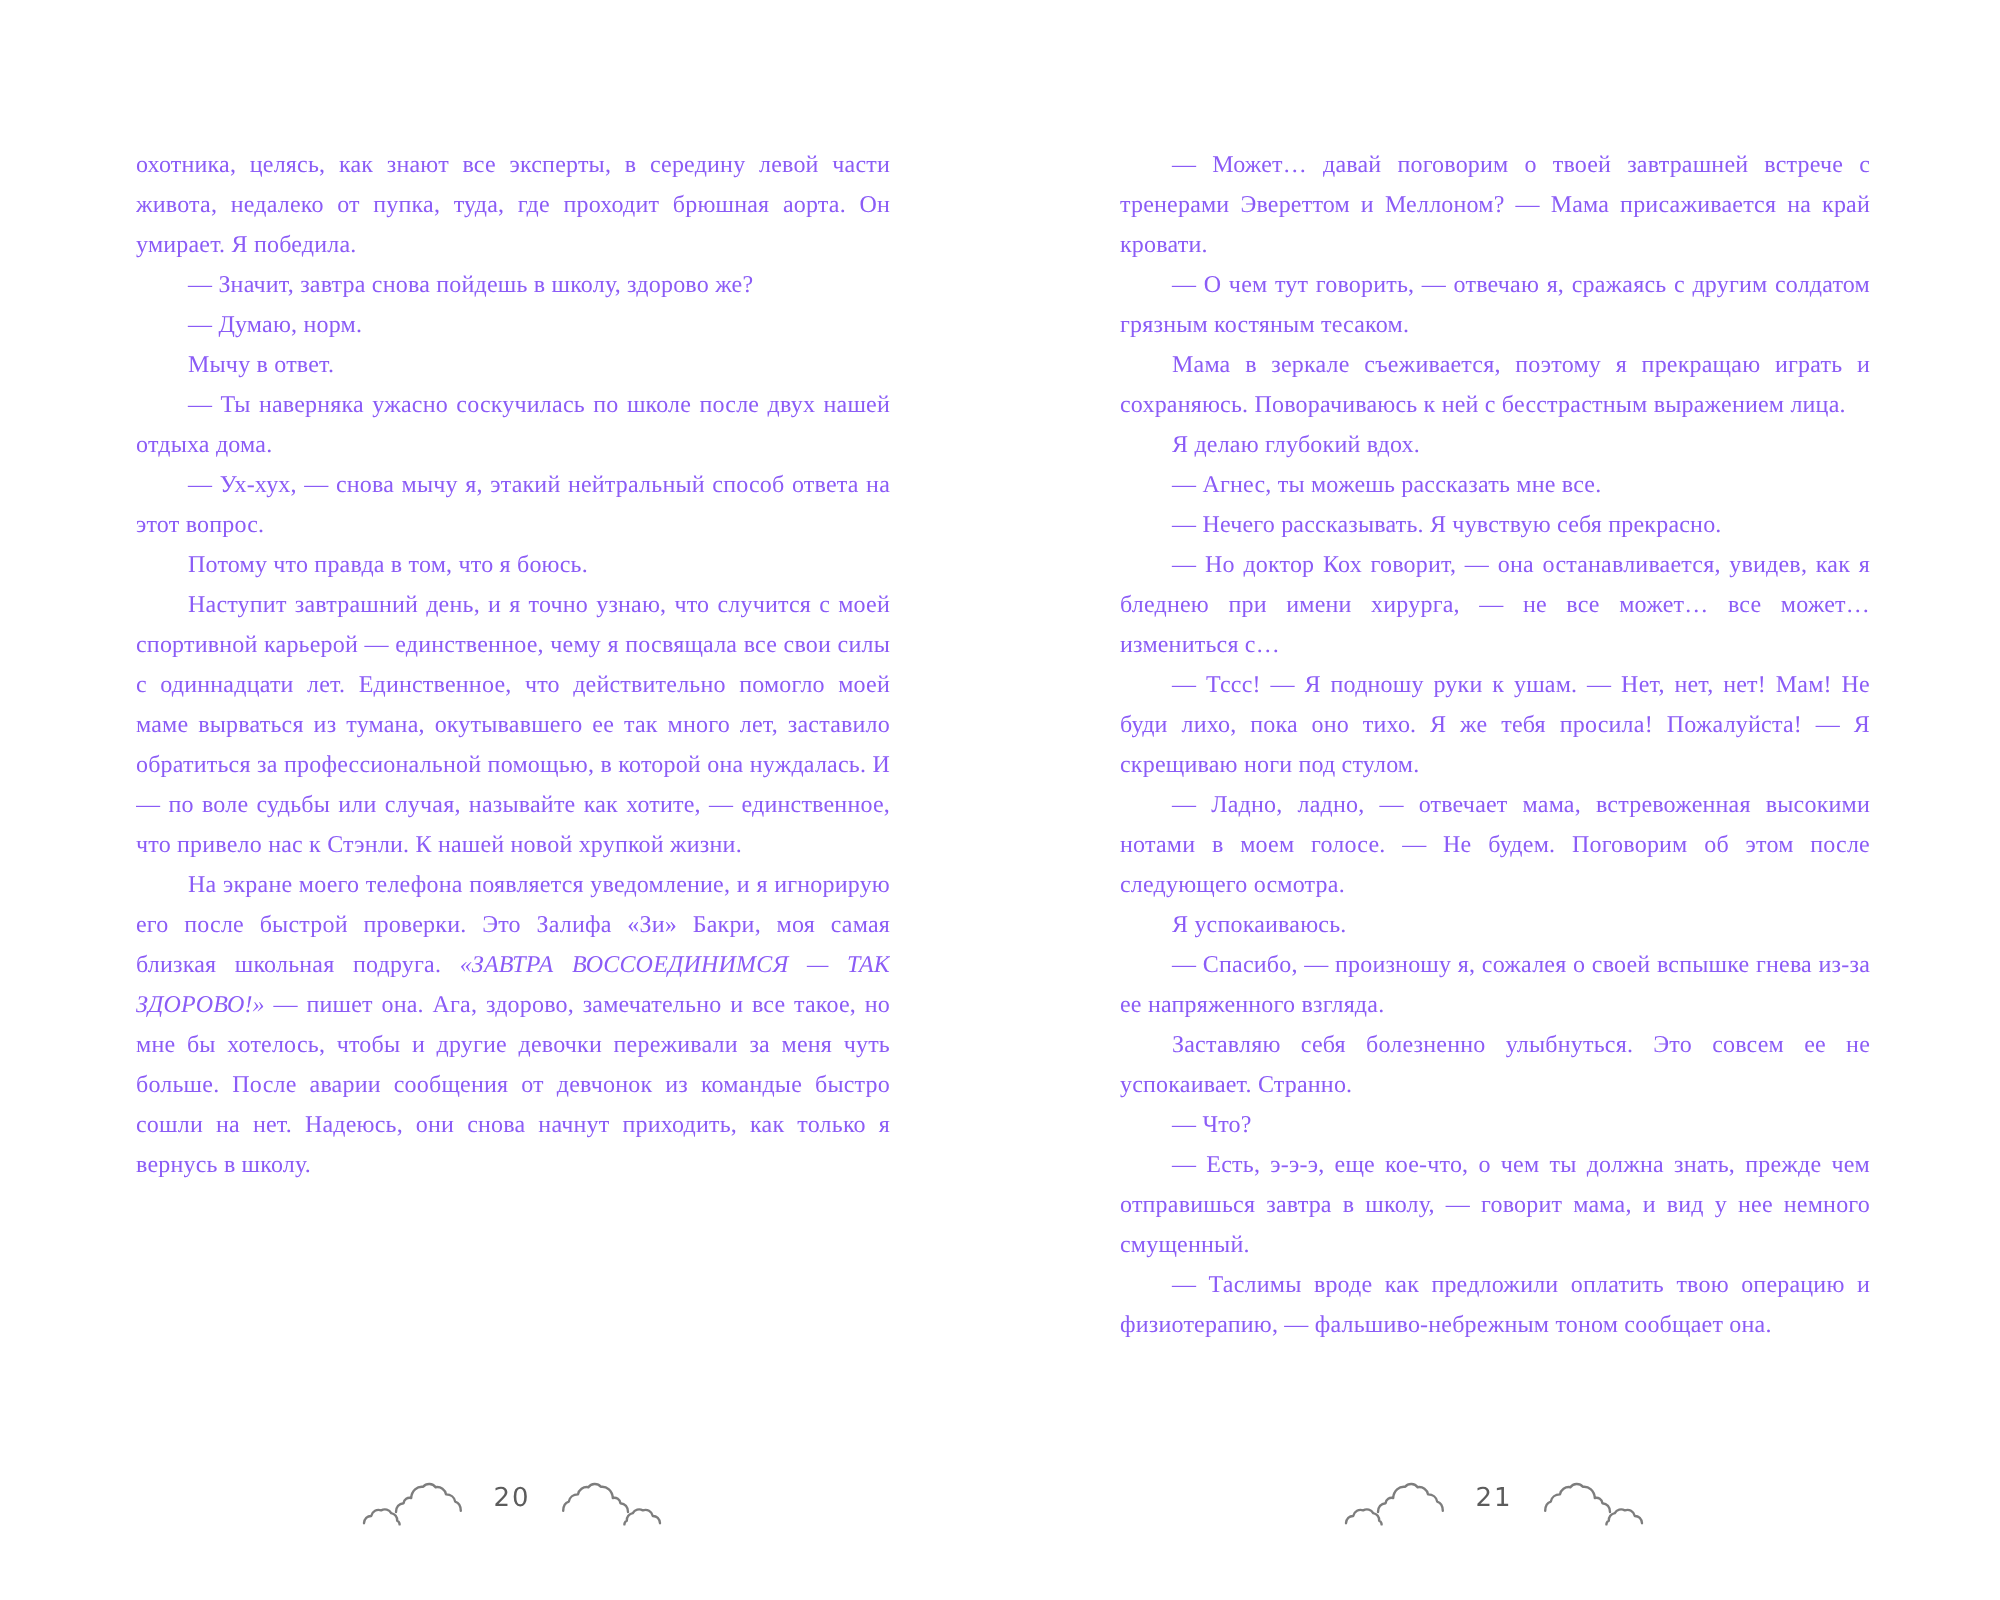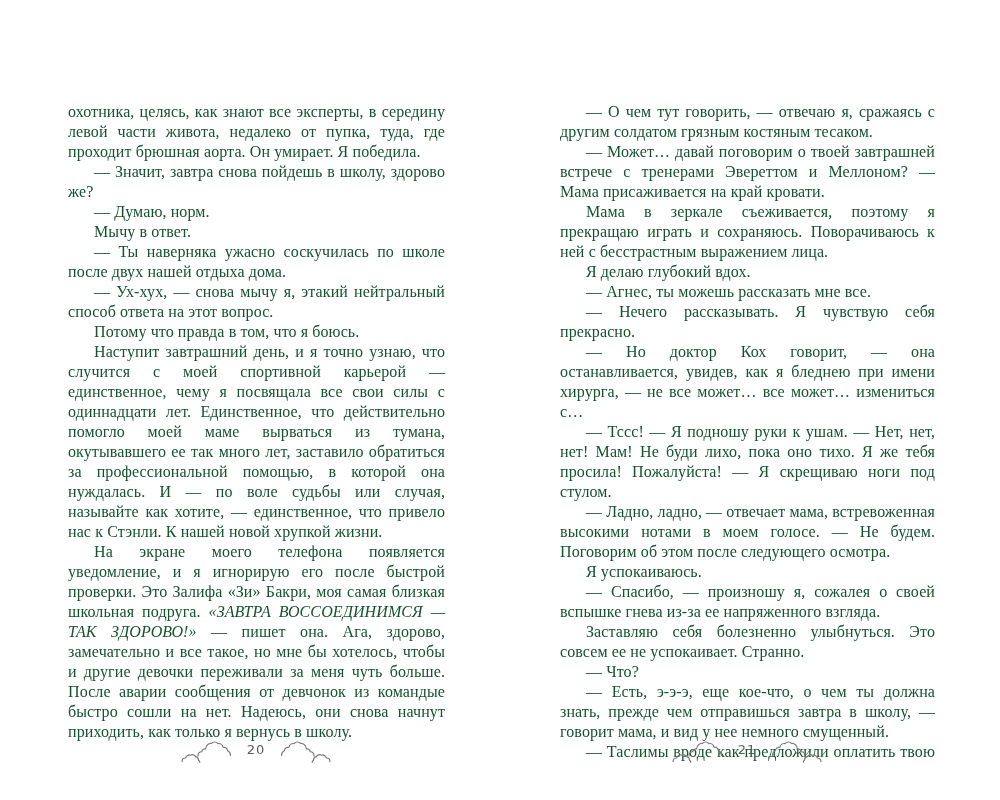--- a/index.html
+++ b/index.html
@@ -2,23 +2,22 @@
 <html lang="ru"><head>
 <meta charset="utf-8">
 <style>
   html,body{margin:0;padding:0;}
   body{
     width:1000px;height:800px;background:#ffffff;position:relative;
     overflow:hidden;font-family:"Liberation Serif","DejaVu Serif",serif;
   }
   .page-text{
     position:absolute;top:72px;height:662px;overflow:hidden;
-    text-align:justify;font-size:16px;line-height:20px;color:#14532d;
+    text-align:justify;font-size:12px;line-height:20px;color:#8b5cf6;
     letter-spacing:0.1px;
-    margin-top:30px;
   }
   #left-page-text{left:68px;width:377px;}
   #right-page-text{left:560px;width:375px;}
   p.para{margin:0;padding:0;}
   p.para.indent{text-indent:26px;}
   .italic{font-style:italic;}
   .page-footer{
     position:absolute;top:737px;width:150px;height:28px;
     display:flex;align-items:center;justify-content:space-between;text-align:right;
   }
@@ -42,22 +41,22 @@
     <p class="para indent"><span class="">— Думаю, норм.</span></p>
     <p class="para indent"><span class="">Мычу в ответ.</span></p>
     <p class="para indent"><span class="">— Ты наверняка ужасно соскучилась по школе после двух нашей отдыха дома.</span></p>
     <p class="para indent"><span class="">— Ух-хух, — снова мычу я, этакий нейтральный способ ответа на этот вопрос.</span></p>
     <p class="para indent"><span class="">Потому что правда в том, что я боюсь.</span></p>
     <p class="para indent"><span class="">Наступит завтрашний день, и я точно узнаю, что случится с моей спортивной карьерой — единственное, чему я посвящала все свои силы с одиннадцати лет. Единственное, что действительно помогло моей маме вырваться из тумана, окутывавшего ее так много лет, заставило обратиться за профессиональной помощью, в которой она нуждалась. И — по воле судьбы или случая, называйте как хотите, — единственное, что привело нас к Стэнли. К нашей новой хрупкой жизни.</span></p>
     <p class="para indent"><span class="">На экране моего телефона появляется уведомление, и я игнорирую его после быстрой проверки. Это Залифа «Зи» Бакри, моя самая близкая школьная подруга. </span><span class="italic">«ЗАВТРА ВОССОЕДИНИМСЯ — ТАК ЗДОРОВО!»</span><span class=""> — пишет она. Ага, здорово, замечательно и все такое, но мне бы хотелось, чтобы и другие девочки переживали за меня чуть больше. После аварии сообщения от девчонок из командые быстро сошли на нет. Надеюсь, они снова начнут приходить, как только я вернусь в школу.</span></p>
   </div>
 
 <div id="right-page-text" class="page-text">
+    <p class="para indent"><span class="">— Может… давай поговорим о твоей завтрашней встрече с тренерами Эвереттом и Меллоном? — Мама присаживается на край кровати.</span></p>
     <p class="para indent"><span class="">— О чем тут говорить, — отвечаю я, сражаясь с другим солдатом грязным костяным тесаком.</span></p>
-    <p class="para indent"><span class="">— Может… давай поговорим о твоей завтрашней встрече с тренерами Эвереттом и Меллоном? — Мама присаживается на край кровати.</span></p>
     <p class="para indent"><span class="">Мама в зеркале съеживается, поэтому я прекращаю играть и сохраняюсь. Поворачиваюсь к ней с бесстрастным выражением лица.</span></p>
     <p class="para indent"><span class="">Я делаю глубокий вдох.</span></p>
     <p class="para indent"><span class="">— Агнес, ты можешь рассказать мне все.</span></p>
     <p class="para indent"><span class="">— Нечего рассказывать. Я чувствую себя прекрасно.</span></p>
     <p class="para indent"><span class="">— Но доктор Кох говорит, — она останавливается, увидев, как я бледнею при имени хирурга, — не все может… все может… измениться с…</span></p>
     <p class="para indent"><span class="">— Тссс! — Я подношу руки к ушам. — Нет, нет, нет! Мам! Не буди лихо, пока оно тихо. Я же тебя просила! Пожалуйста! — Я скрещиваю ноги под стулом.</span></p>
     <p class="para indent"><span class="">— Ладно, ладно, — отвечает мама, встревоженная высокими нотами в моем голосе. — Не будем. Поговорим об этом после следующего осмотра.</span></p>
     <p class="para indent"><span class="">Я успокаиваюсь.</span></p>
     <p class="para indent"><span class="">— Спасибо, — произношу я, сожалея о своей вспышке гнева из-за ее напряженного взгляда.</span></p>
     <p class="para indent"><span class="">Заставляю себя болезненно улыбнуться. Это совсем ее не успокаивает. Странно.</span></p>

